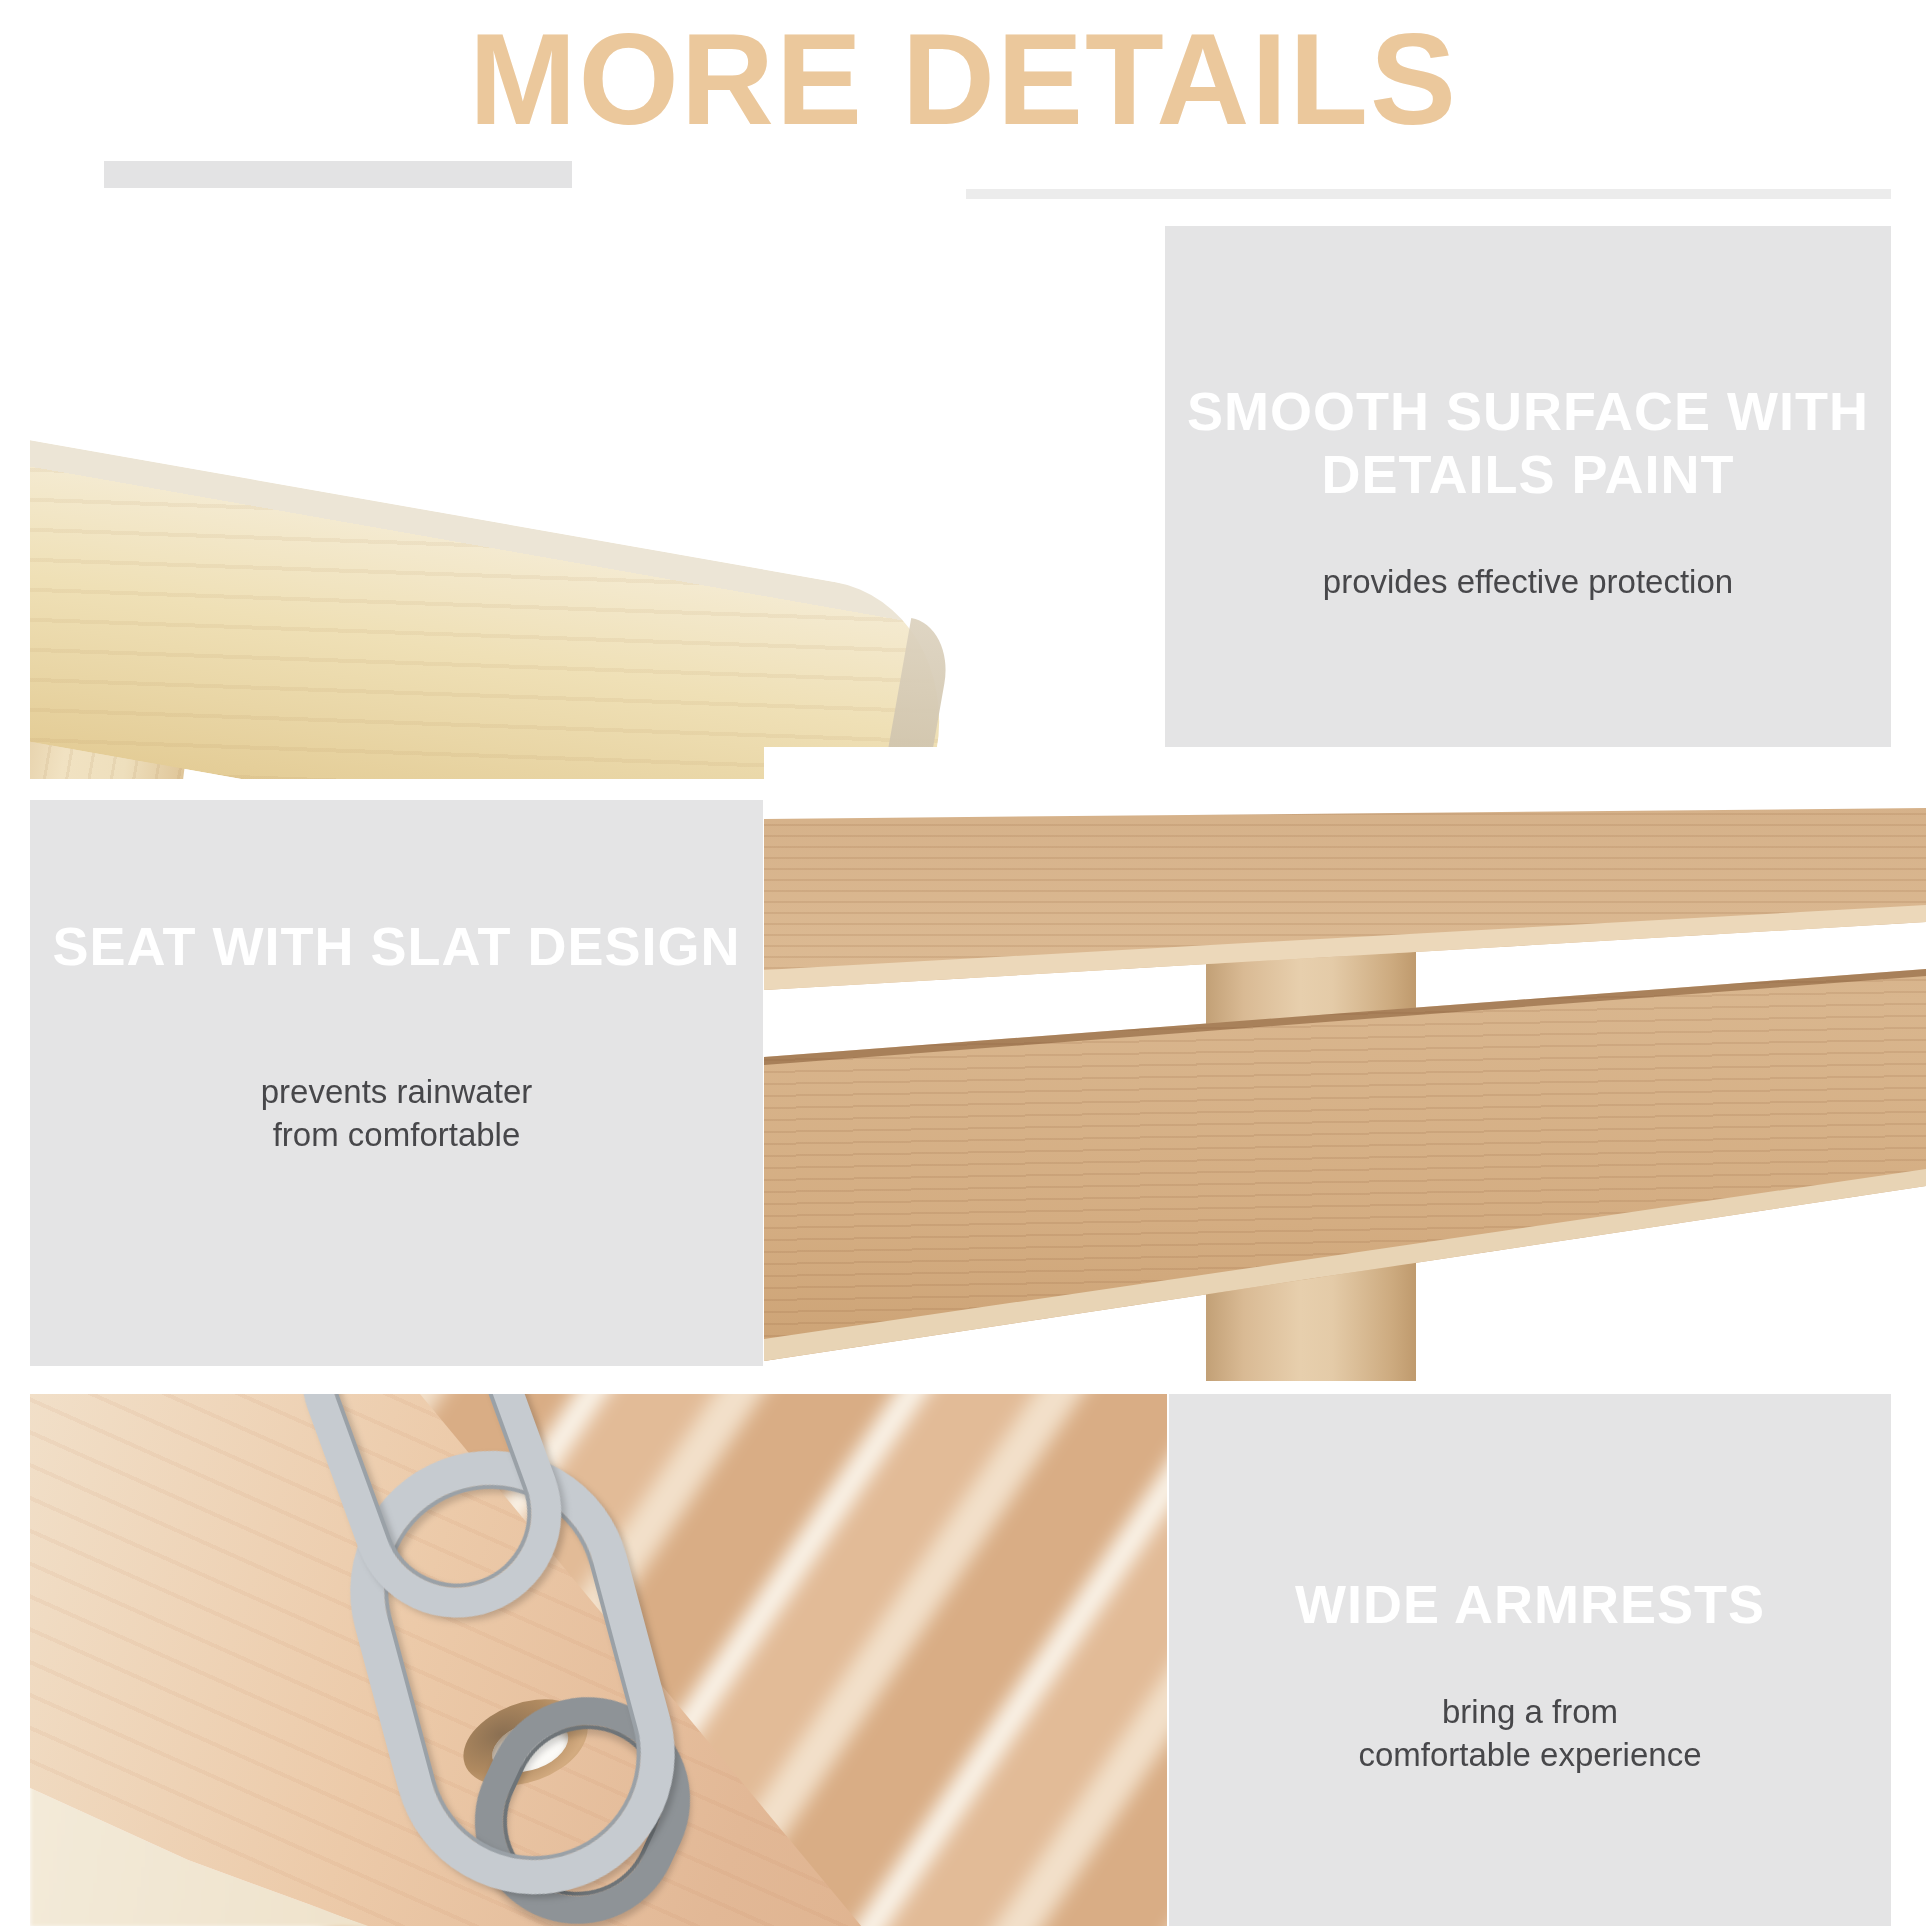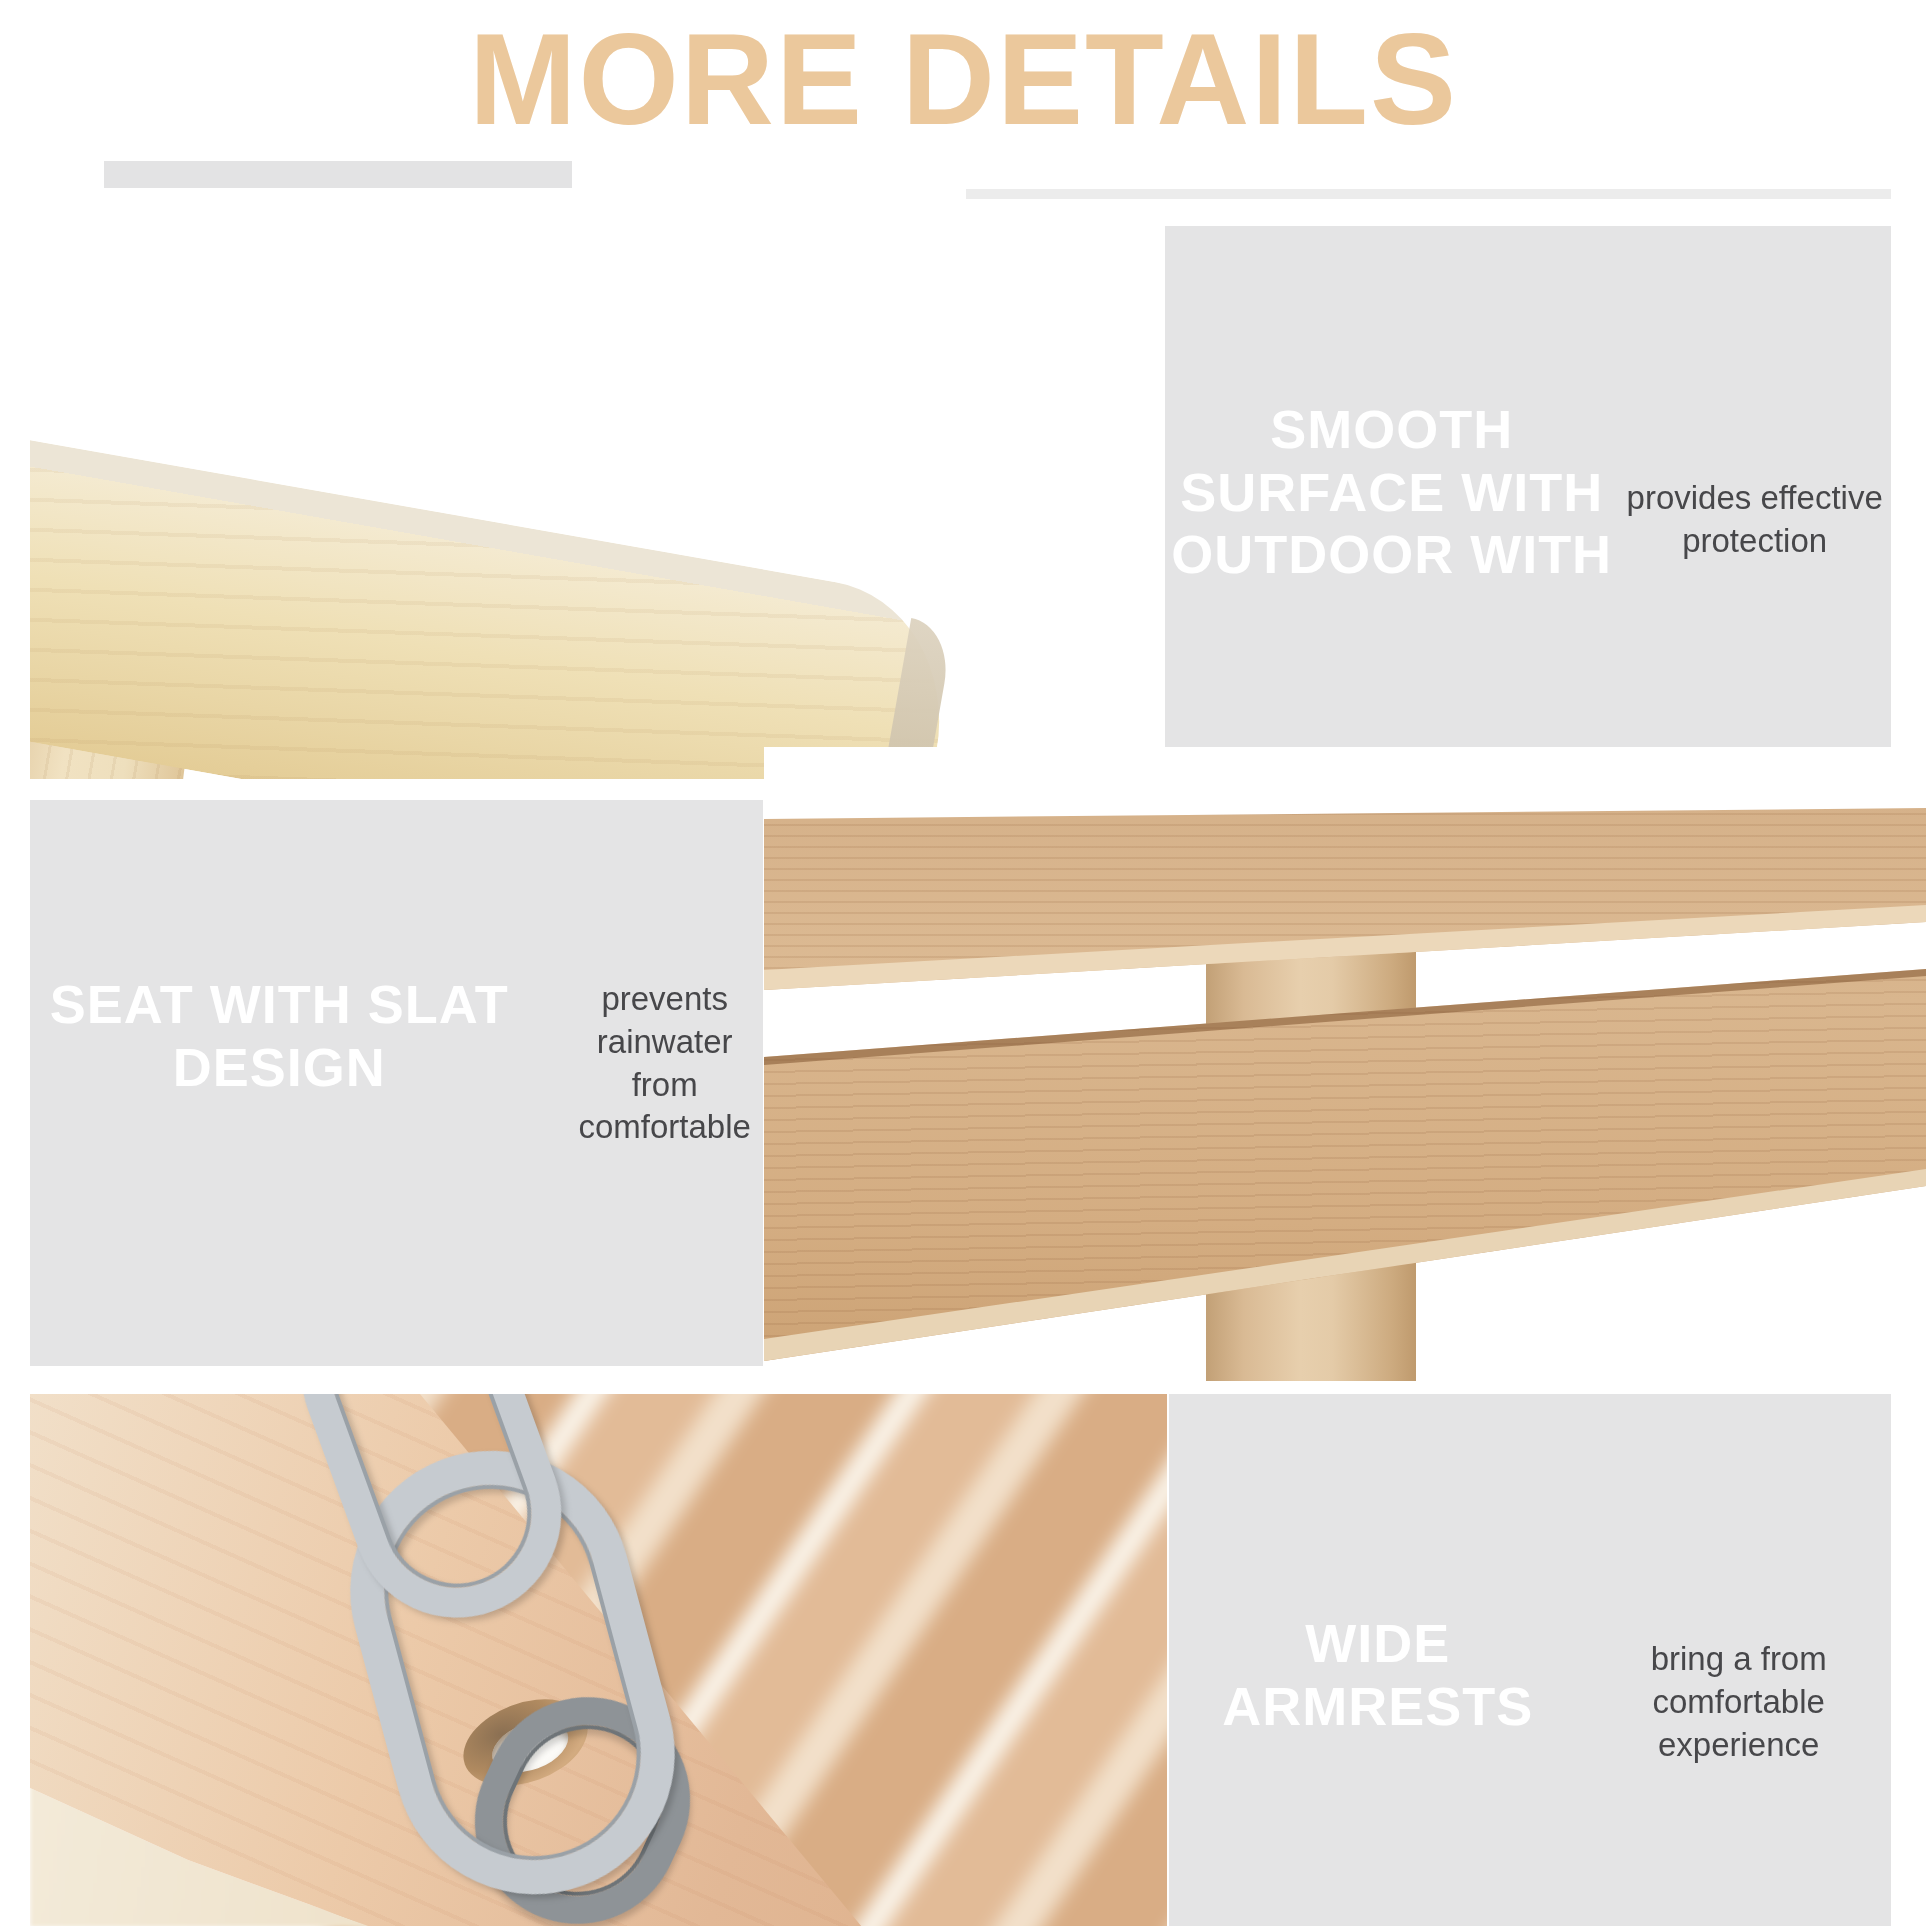--- a/index.html
+++ b/index.html
@@ -9,21 +9,21 @@
   }
   
   .main-title{
     position:absolute;top:12px;left:0;width:100%;text-align:center;
     font-size:129px;font-weight:bold;letter-spacing:2px;color:#ebc89c;line-height:1.05;
   }
   .bar-thick{position:absolute;left:104px;top:161px;width:468px;height:38px;background:#e3e3e4;}
   .bar-thin{position:absolute;left:572px;top:189px;width:1319px;height:10px;background:#ececec;}
   
   .panel{
-    position:absolute;background:#e4e4e5;display:flex;flex-direction:row;
+    position:absolute;background:#e4e4e5;display:flex;flex-direction:column;
     align-items:center;justify-content:center;text-align:center;box-sizing:border-box;
   }
   .panel-1{left:1165px;top:226px;width:726px;height:532px;}
   .panel-2{left:30px;top:800px;width:733px;height:566px;padding-bottom:94px;gap:38px;}
   .panel-3{left:1169px;top:1394px;width:722px;height:532px;padding-top:30px;}
   .panel-title{font-size:54px;font-weight:bold;color:#ffffff;line-height:1.16;letter-spacing:1px;}
   .panel-body{font-size:33px;color:#47474a;line-height:1.3;margin-top:55px;font-weight:400;}
   
   .photo1{position:absolute;left:30px;top:188px;width:936px;height:591px;overflow:hidden;background:#fff;}
   .p1-slat{position:absolute;transform-origin:top left;transform:rotate(7deg);
@@ -123,21 +123,21 @@
     <div class="p1-slat p1-s3"></div>
     <div class="p1-slat p1-s4"></div>
     <div class="p1-beam">
       <div class="p1-beam-end"></div>
     </div>
   </div>
 
   <div class="panel panel-1">
     <div class="panel-title">
       <div>SMOOTH SURFACE WITH</div>
-      <div>OUTDOOR WITH</div>
+      <div>DETAILS PAINT</div>
     </div>
     <div class="panel-body">
       <div>provides effective protection</div>
     </div>
   </div>
 
   <div class="panel panel-2">
     <div class="panel-title">
       <div>SEAT WITH SLAT DESIGN</div>
     </div>

